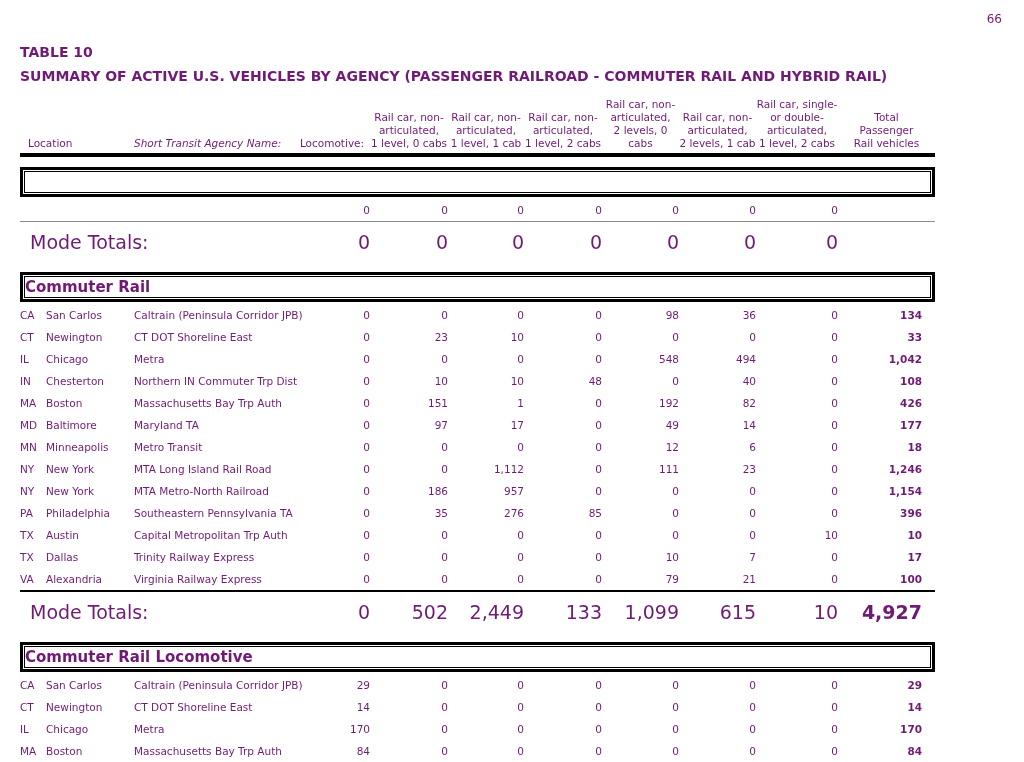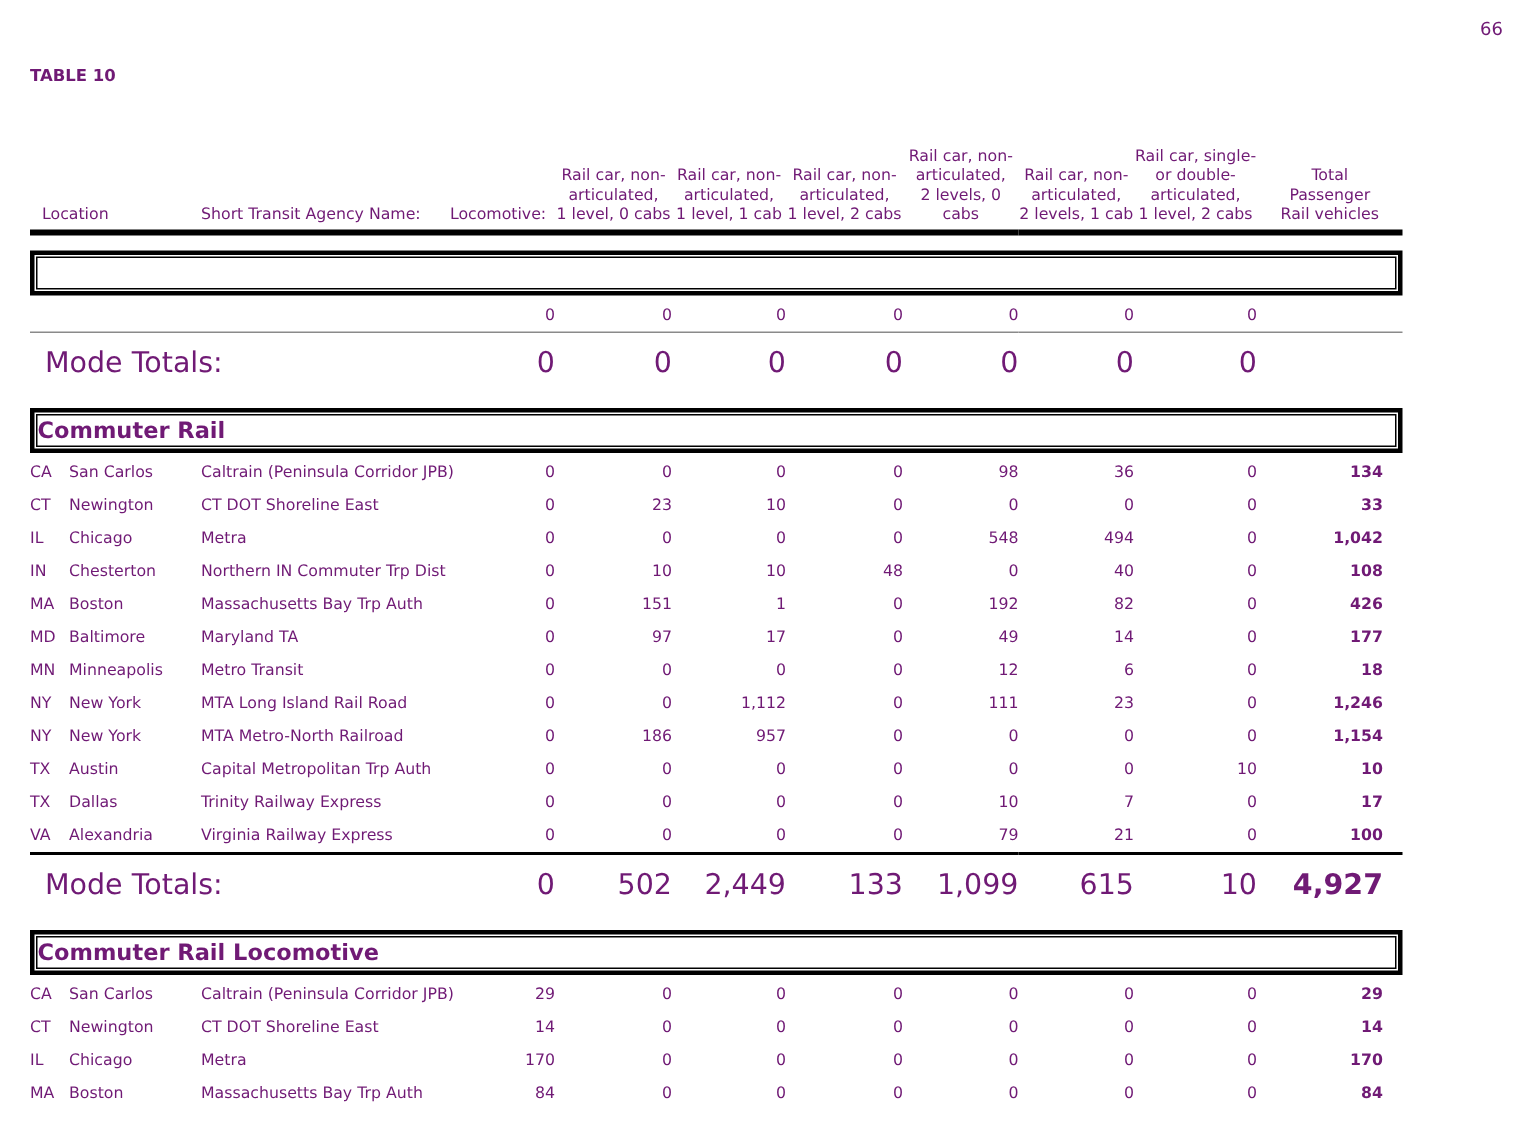--- a/index.html
+++ b/index.html
@@ -2,32 +2,32 @@
 <html><head>
 <meta charset="utf-8">
 <style>
   html, body { margin: 0; padding: 0; background: #ffffff; }
   body { width: 1024px; height: 762px; overflow: hidden; }
   .page {
     position: relative; width: 1024px; height: 710px; background: #fff;
     font-family: "DejaVu Sans", "Liberation Sans", sans-serif; color: #701a75;
   }
   .page-number { position: absolute; top: 12px; right: 22px; font-size: 12px; }
-  .doc-title { position: absolute; top: 44px; left: 20px; font-size: 11px; font-weight: bold; }
+  .doc-title { position: absolute; top: 44px; left: 20px; font-size: 14px; font-weight: bold; }
   .doc-subtitle { position: absolute; top: 68px; left: 20px; font-size: 14px; font-weight: bold; }
   .table-area { position: absolute; top: 98px; left: 20px; width: 915px; }
 
   table { border-collapse: collapse; table-layout: fixed; width: 915px; }
   td { margin: 0; padding: 0; overflow: visible; }
 
   
   .hdr { border-bottom: 4px solid #000; }
   .hdr td { vertical-align: bottom; font-size: 10.5px; line-height: 13px; padding-bottom: 3px; }
   .h-loc { padding-left: 8px; text-align: left; }
-  .h-agency { text-align: left; }
+  .h-agency { text-align: left; font-style: italic; }
   .h-num { text-align: center; white-space: pre-line; }
   .h-total { text-align: center; }
 
   
   .section { margin-top: 10px; }
   .section-box { border: 3px solid #000; padding: 1px; margin-bottom: 2px; background: #fff; }
   .section-box-inner { border: 1px solid #000; height: 20px; text-align: left; }
   .section-title { font-size: 15px; font-weight: bold; line-height: 20px; }
 
   
@@ -40,20 +40,21 @@
   .data tr.totals td.totals-label { padding-left: 10px; text-align: left; }
   .data tr.rule-thin td { border-top: 1px solid #8a8a8a; }
   .data tr.rule-black td { border-top: 2px solid #000; }
 </style>
 </head>
 <body>
 
 <div class="page">
   <div class="page-number">66</div>
   <div class="doc-title">TABLE 10</div>
+  <div class="doc-subtitle">SUMMARY OF ACTIVE U.S. VEHICLES BY AGENCY (PASSENGER RAILROAD - COMMUTER RAIL AND HYBRID RAIL)</div>
 
   <div class="table-area">
     <table class="hdr">
       <colgroup>
         <col style="width:26px">
           <col style="width:88px">
           <col style="width:160px">
           <col style="width:76px">
         <col style="width:78px">
           <col style="width:76px">
@@ -277,20 +278,33 @@
                 <td class="num">0</td>
                 <td class="num">186</td>
                 <td class="num">957</td>
                 <td class="num">0</td>
                 <td class="num">0</td>
                 <td class="num">0</td>
                 <td class="num">0</td>
                 <td class="num">1,154</td>
               </tr>
               <tr>
+                <td>PA</td>
+                <td>Philadelphia</td>
+                <td>Southeastern Pennsylvania TA</td>
+                <td class="num">0</td>
+                <td class="num">35</td>
+                <td class="num">276</td>
+                <td class="num">85</td>
+                <td class="num">0</td>
+                <td class="num">0</td>
+                <td class="num">0</td>
+                <td class="num">396</td>
+              </tr>
+              <tr>
                 <td>TX</td>
                 <td>Austin</td>
                 <td>Capital Metropolitan Trp Auth</td>
                 <td class="num">0</td>
                 <td class="num">0</td>
                 <td class="num">0</td>
                 <td class="num">0</td>
                 <td class="num">0</td>
                 <td class="num">0</td>
                 <td class="num">10</td>

